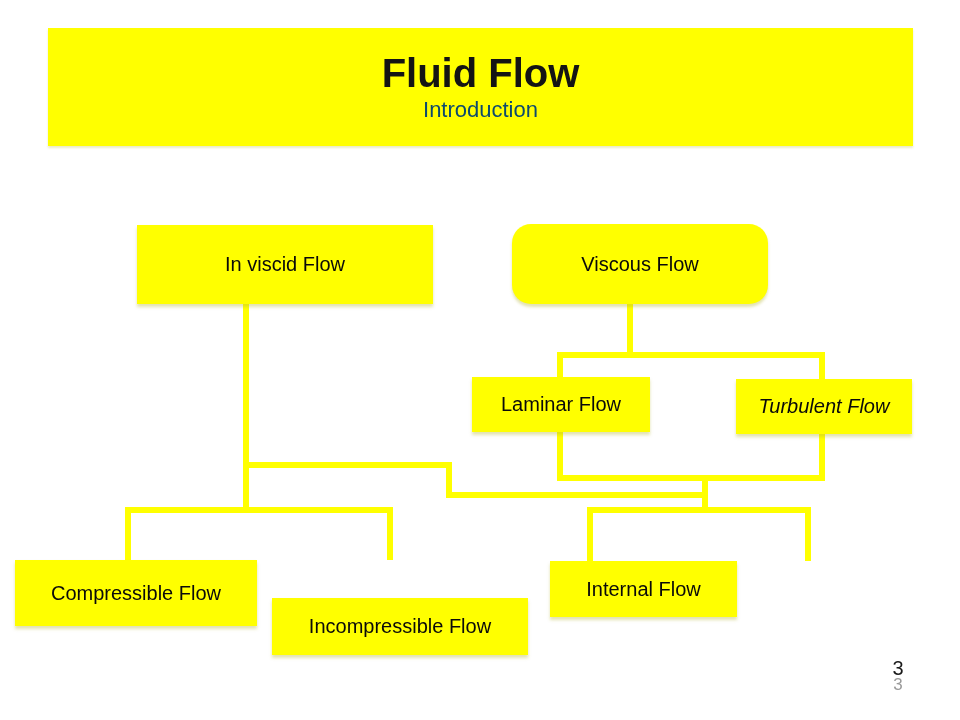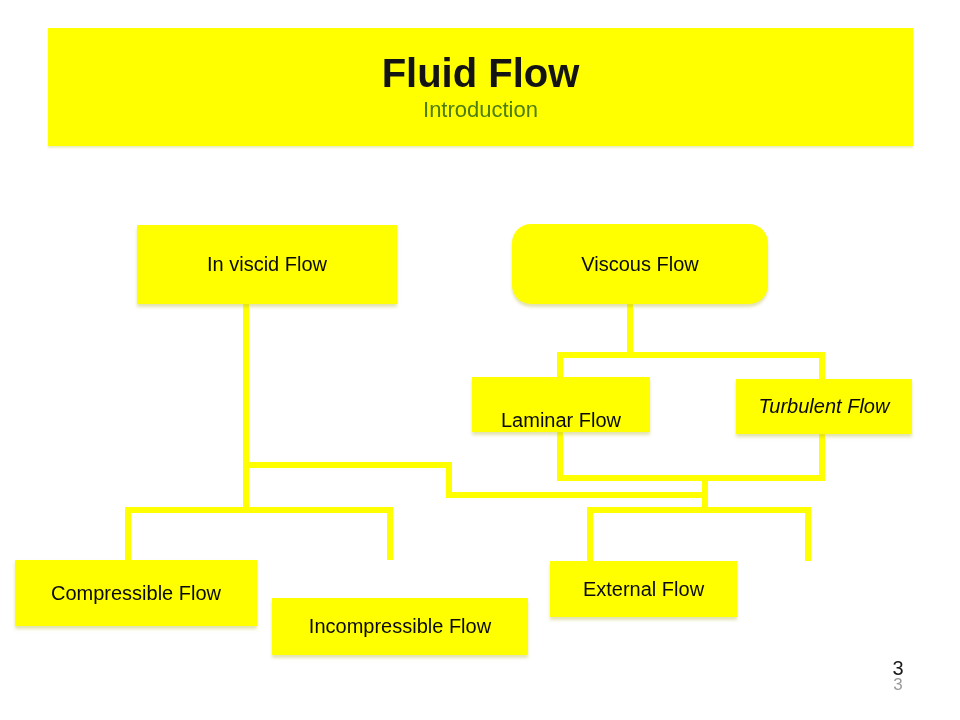--- a/index.html
+++ b/index.html
@@ -30,21 +30,21 @@
   }
   .title-main {
     font-size: 40px;
     font-weight: 600;
     color: #141414;
     line-height: 1.05;
   }
   .title-sub {
     font-size: 22px;
     font-weight: 400;
-    color: #4d7c0f;
+    color: #0c4a6e;
     line-height: 1.1;
   }
   .line {
     position: absolute;
     background: #FFFF00;
   }
   .bracket {
     position: absolute;
     box-sizing: border-box;
     border: 6px solid #FFFF00;
@@ -94,38 +94,38 @@
   <div class="line" style="left:243px; top:304px; width:6px; height:209px;"></div>
   <div class="line" style="left:243px; top:462px; width:209px; height:6px;"></div>
   <div class="line" style="left:446px; top:462px; width:6px; height:36px;"></div>
   <div class="line" style="left:446px; top:492px; width:262px; height:6px;"></div>
   <div class="line" style="left:627px; top:304px; width:6px; height:54px;"></div>
   <div class="bracket" style="left:557px; top:352px; width:268px; height:129px;"></div>
   <div class="line" style="left:702px; top:475px; width:6px; height:38px;"></div>
   <div class="bracket open-bottom" style="left:125px; top:507px; width:268px; height:53px;"></div>
   <div class="bracket open-bottom" style="left:587px; top:507px; width:224px; height:54px;"></div>
 
-  <div class="node" style="left:137px; top:225px; width:260px; height:79px;">
+  <div class="node" style="left:137px; top:225px; width:296px; height:79px;">
     <span>In viscid Flow</span>
   </div>
   <div class="node" style="left:512px; top:224px; width:256px; height:80px;border-radius:19px;">
     <span>Viscous Flow</span>
   </div>
-  <div class="node" style="left:472px; top:377px; width:178px; height:55px;align-items:flex-end;">
+  <div class="node" style="left:472px; top:377px; width:178px; height:55px;">
     <span>Laminar Flow</span>
   </div>
   <div class="node" style="left:736px; top:379px; width:176px; height:55px;font-style:italic;">
     <span>Turbulent Flow</span>
   </div>
   <div class="node" style="left:15px; top:560px; width:242px; height:66px;">
     <span>Compressible Flow</span>
   </div>
   <div class="node" style="left:272px; top:560px; width:256px; height:57px;margin-top:38px;">
     <span>Incompressible Flow</span>
   </div>
   <div class="node" style="left:550px; top:561px; width:187px; height:56px;">
-    <span>External Flow</span>
+    <span>Internal Flow</span>
   </div>
 
   <div class="page-num">3</div>
   <div class="page-num-ghost">3</div>
 
 </div>
 
 </body></html>

